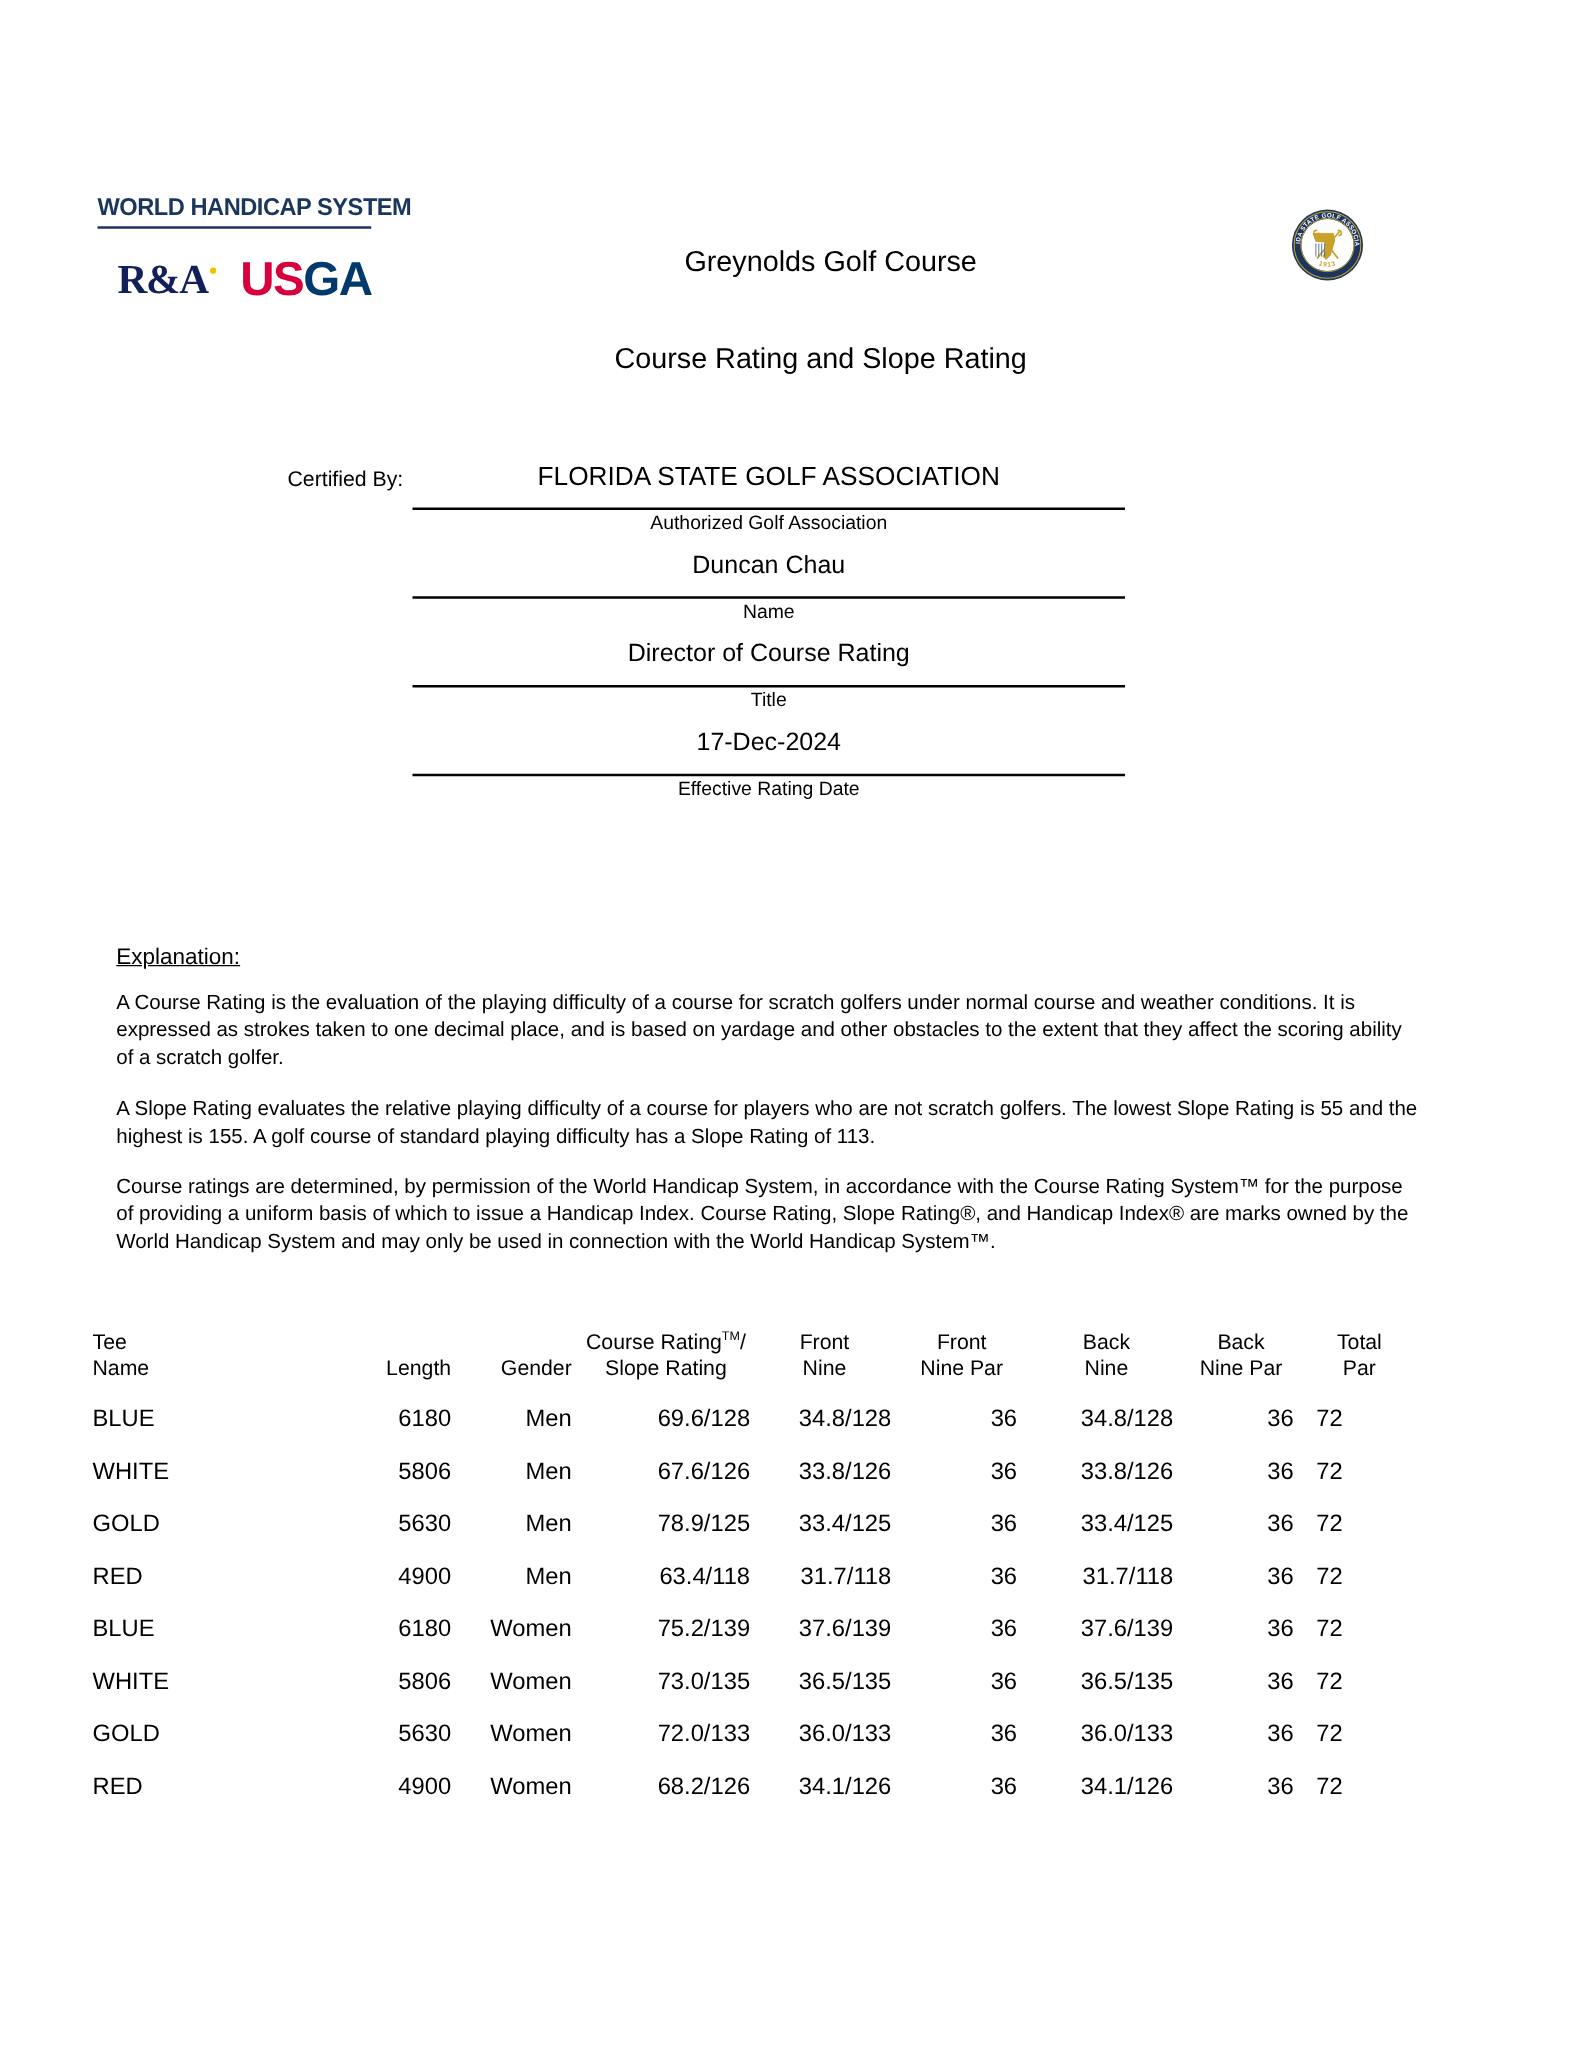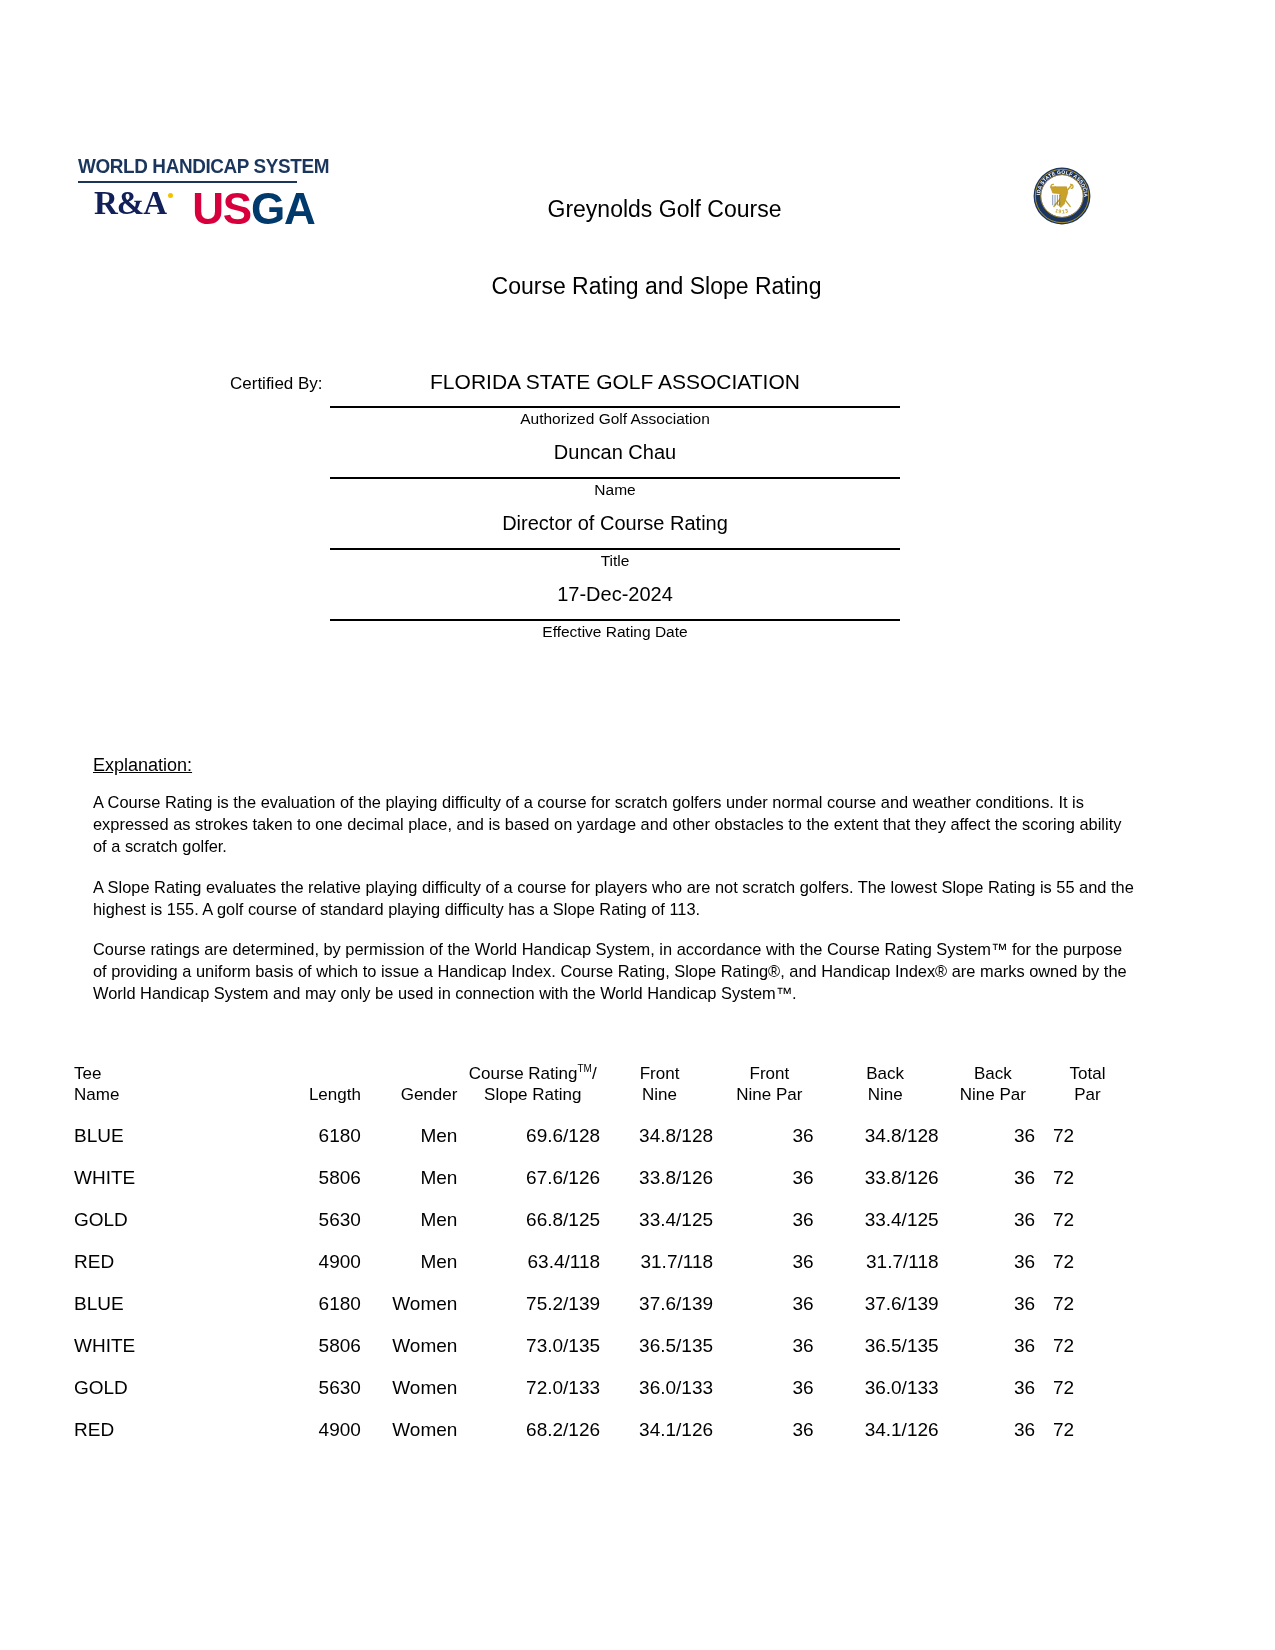--- a/index.html
+++ b/index.html
@@ -36,22 +36,22 @@
     transform-origin: left center;
   }
   .whs-rule {
     height: 2px;
     background: #1b365d;
     width: 219px;
     margin-top: 3px;
   }
   .whs-brands {
     display: flex;
-    align-items: flex-start;
-    margin-top: 4px;
+    align-items: center;
+    margin-top: 22px;
     padding-left: 16px;
   }
   .ra-mark {
     font-family: "Liberation Serif", serif;
     font-size: 33px;
     font-weight: bold;
     color: #12205a;
     line-height: 1;
     letter-spacing: -1px;
     position: relative;
@@ -60,21 +60,21 @@
     position: absolute;
     right: -7px;
     top: 6px;
     width: 5px; height: 5px;
     background: #f2c200;
     border-radius: 50%;
   }
   .usga-mark {
     margin-left: 26px;
     font-family: "Liberation Sans", sans-serif;
-    font-size: 44px;
+    font-size: 38px;
     font-weight: bold;
     line-height: 1;
     letter-spacing: -1.2px;
     white-space: nowrap;
   }
   .usga-us { color: #d8003c; }
   .usga-ga { color: #00396b; }
 
   
   .seal {
@@ -340,21 +340,21 @@
         <td class="col-fn">33.8/126</td>
         <td class="col-fnp">36</td>
         <td class="col-bn">33.8/126</td>
         <td class="col-bnp">36</td>
         <td class="col-tp">72</td>
       </tr>
       <tr>
         <td class="col-tee">GOLD</td>
         <td class="col-len">5630</td>
         <td class="col-gen">Men</td>
-        <td class="col-crsr">66.8/125</td>
+        <td class="col-crsr">78.9/125</td>
         <td class="col-fn">33.4/125</td>
         <td class="col-fnp">36</td>
         <td class="col-bn">33.4/125</td>
         <td class="col-bnp">36</td>
         <td class="col-tp">72</td>
       </tr>
       <tr>
         <td class="col-tee">RED</td>
         <td class="col-len">4900</td>
         <td class="col-gen">Men</td>

